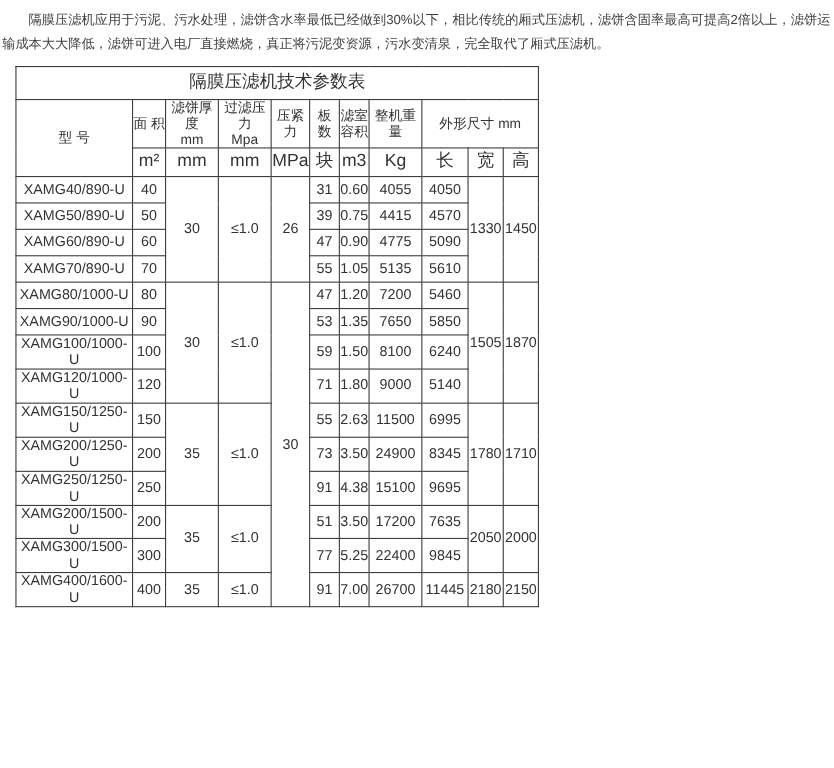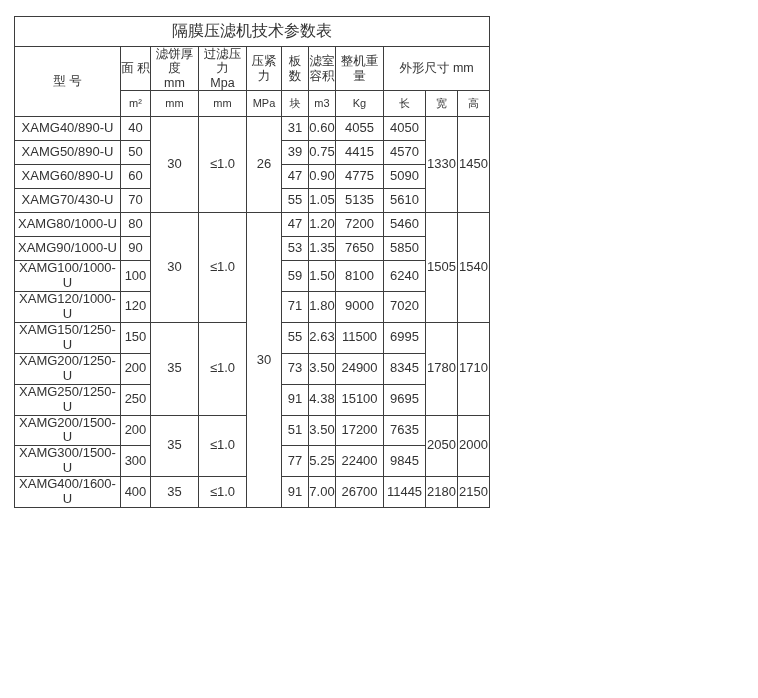--- a/index.html
+++ b/index.html
@@ -21,29 +21,30 @@
     color:#333333;
   }
   table.spec td {
     border:1px solid #3d3d3d;
     text-align:center; vertical-align:middle;
     font-size:13px; padding:0; overflow:hidden;
     line-height:1.15;
   }
   tr.title-row td { height:30px; font-size:16px; }
   tr.h1 td { height:43px; font-size:12.5px; }
-  tr.h2 td { height:26px; font-size:11px; }
+  tr.h2 td { height:26px; font-size:16px; }
   tr.data td { height:24px; }
   td.model { text-align:left; padding-left:5px; font-size:12.5px; }
   td.ml { white-space:pre-line; line-height:17px; }
 </style>
 </head>
 <body>
 
 <div class="doc">
+  <p>隔膜压滤机应用于污泥、污水处理，滤饼含水率最低已经做到30%以下，相比传统的厢式压滤机，滤饼含固率最高可提高2倍以上，滤饼运输成本大大降低，滤饼可进入电厂直接燃烧，真正将污泥变资源，污水变清泉，完全取代了厢式压滤机。</p>
 
   <table class="spec">
     <colgroup>
       <col style="width:106px">
         <col style="width:30px">
         <col style="width:48px">
         <col style="width:48px">
       <col style="width:35px">
         <col style="width:27px">
         <col style="width:27px">
@@ -106,40 +107,40 @@
     </tr>
     <tr class="data">
       <td class="model">XAMG60/890-U</td>
       <td>60</td>
       <td>47</td>
       <td>0.90</td>
       <td>4775</td>
       <td>5090</td>
     </tr>
     <tr class="data">
-      <td class="model">XAMG70/430-U</td>
+      <td class="model">XAMG70/890-U</td>
       <td>70</td>
       <td>55</td>
       <td>1.05</td>
       <td>5135</td>
       <td>5610</td>
     </tr>
 
     <tr class="data">
       <td class="model">XAMG80/1000-U</td>
       <td>80</td>
       <td rowspan="4">30</td>
       <td rowspan="4">≤1.0</td>
       <td rowspan="10">30</td>
       <td>47</td>
       <td>1.20</td>
       <td>7200</td>
       <td>5460</td>
       <td rowspan="4">1505</td>
-      <td rowspan="4">1540</td>
+      <td rowspan="4">1870</td>
     </tr>
     <tr class="data">
       <td class="model">XAMG90/1000-U</td>
       <td>90</td>
       <td>53</td>
       <td>1.35</td>
       <td>7650</td>
       <td>5850</td>
     </tr>
     <tr class="data">
@@ -149,21 +150,21 @@
       <td>1.50</td>
       <td>8100</td>
       <td>6240</td>
     </tr>
     <tr class="data">
       <td class="model">XAMG120/1000-U</td>
       <td>120</td>
       <td>71</td>
       <td>1.80</td>
       <td>9000</td>
-      <td>7020</td>
+      <td>5140</td>
     </tr>
 
     <tr class="data">
       <td class="model">XAMG150/1250-U</td>
       <td>150</td>
       <td rowspan="3">35</td>
       <td rowspan="3">≤1.0</td>
       <td>55</td>
       <td>2.63</td>
       <td>11500</td>

